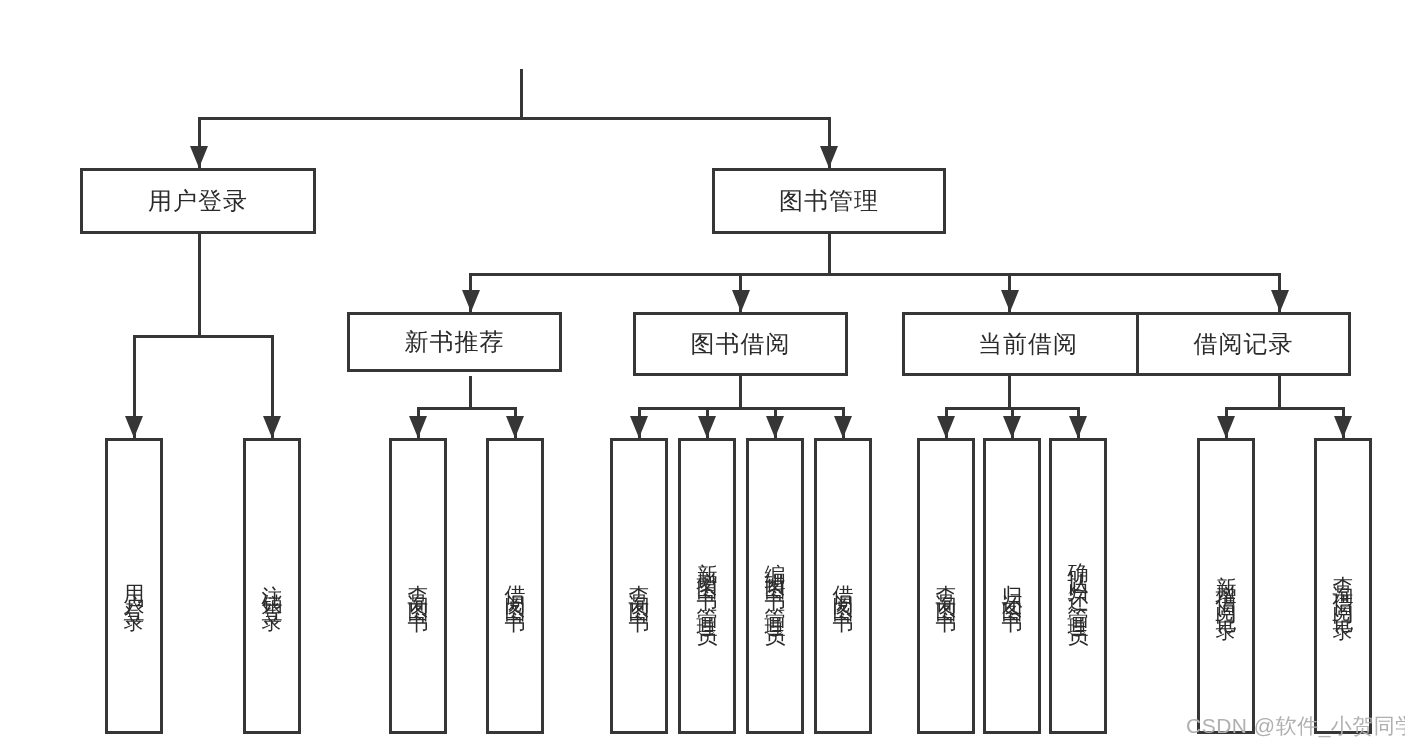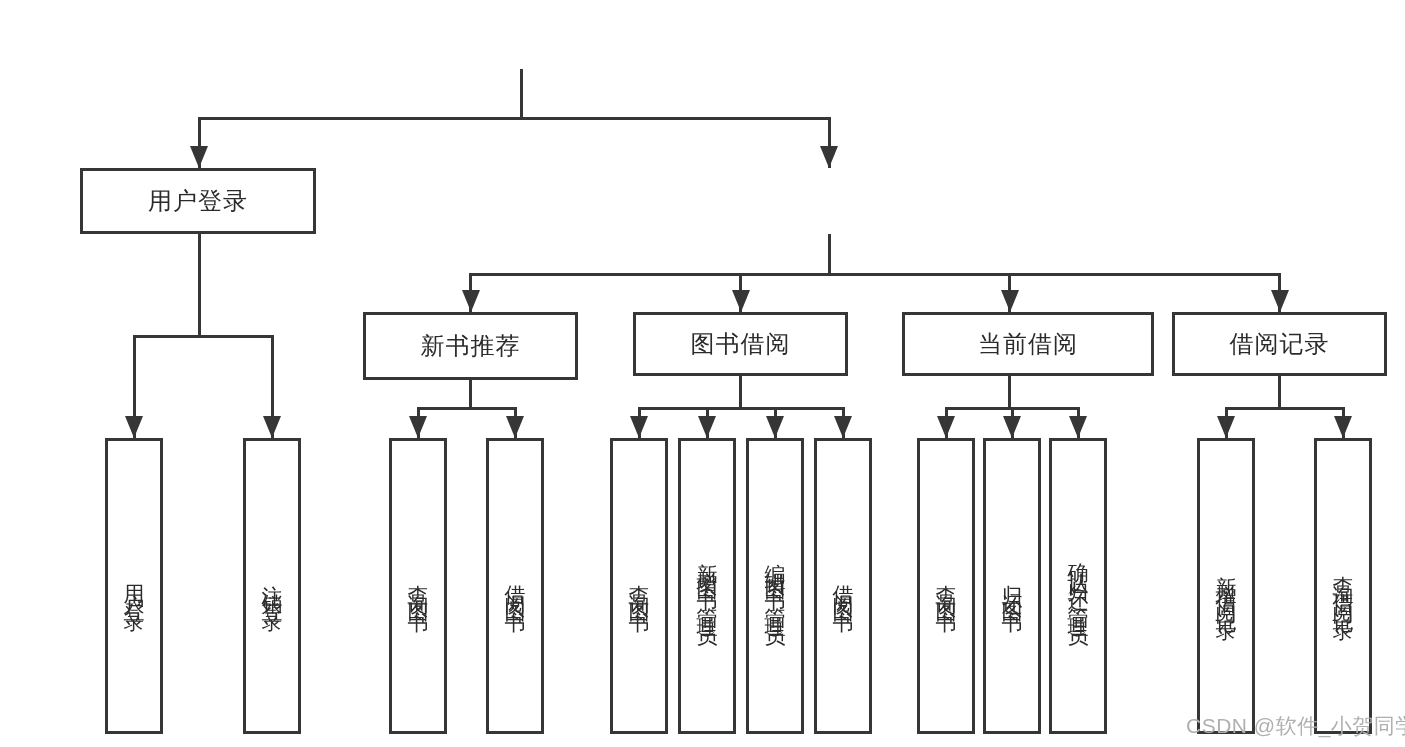--- a/index.html
+++ b/index.html
@@ -114,31 +114,34 @@
   <div class="arrow" style="left:937px;top:416px"></div>
   <div class="arrow" style="left:1003px;top:416px"></div>
   <div class="arrow" style="left:1069px;top:416px"></div>
   <div class="arrow" style="left:1217px;top:416px"></div>
   <div class="arrow" style="left:1334px;top:416px"></div>
 
 
   <div class="box" style="left:80px;top:168px;width:236px;height:66px">
     <span>用户登录</span>
   </div>
+  <div class="box" style="left:712px;top:168px;width:234px;height:66px">
+    <span>图书管理</span>
+  </div>
 
-  <div class="box" style="left:363px;top:312px;width:215px;height:68px">
+  <div class="box" style="left:347px;top:312px;width:215px;height:60px">
     <span>新书推荐</span>
   </div>
   <div class="box" style="left:633px;top:312px;width:215px;height:64px">
     <span>图书借阅</span>
   </div>
   <div class="box" style="left:902px;top:312px;width:252px;height:64px">
     <span>当前借阅</span>
   </div>
-  <div class="box" style="left:1172px;top:312px;width:215px;height:64px">
+  <div class="box" style="left:1136px;top:312px;width:215px;height:64px">
     <span>借阅记录</span>
   </div>
 
   <div class="box vbox" style="left:105px;top:438px;width:58px;height:296px">
     <span class="vtext">用户登录</span>
   </div>
   <div class="box vbox" style="left:243px;top:438px;width:58px;height:296px">
     <span class="vtext">注销登录</span>
   </div>
 

